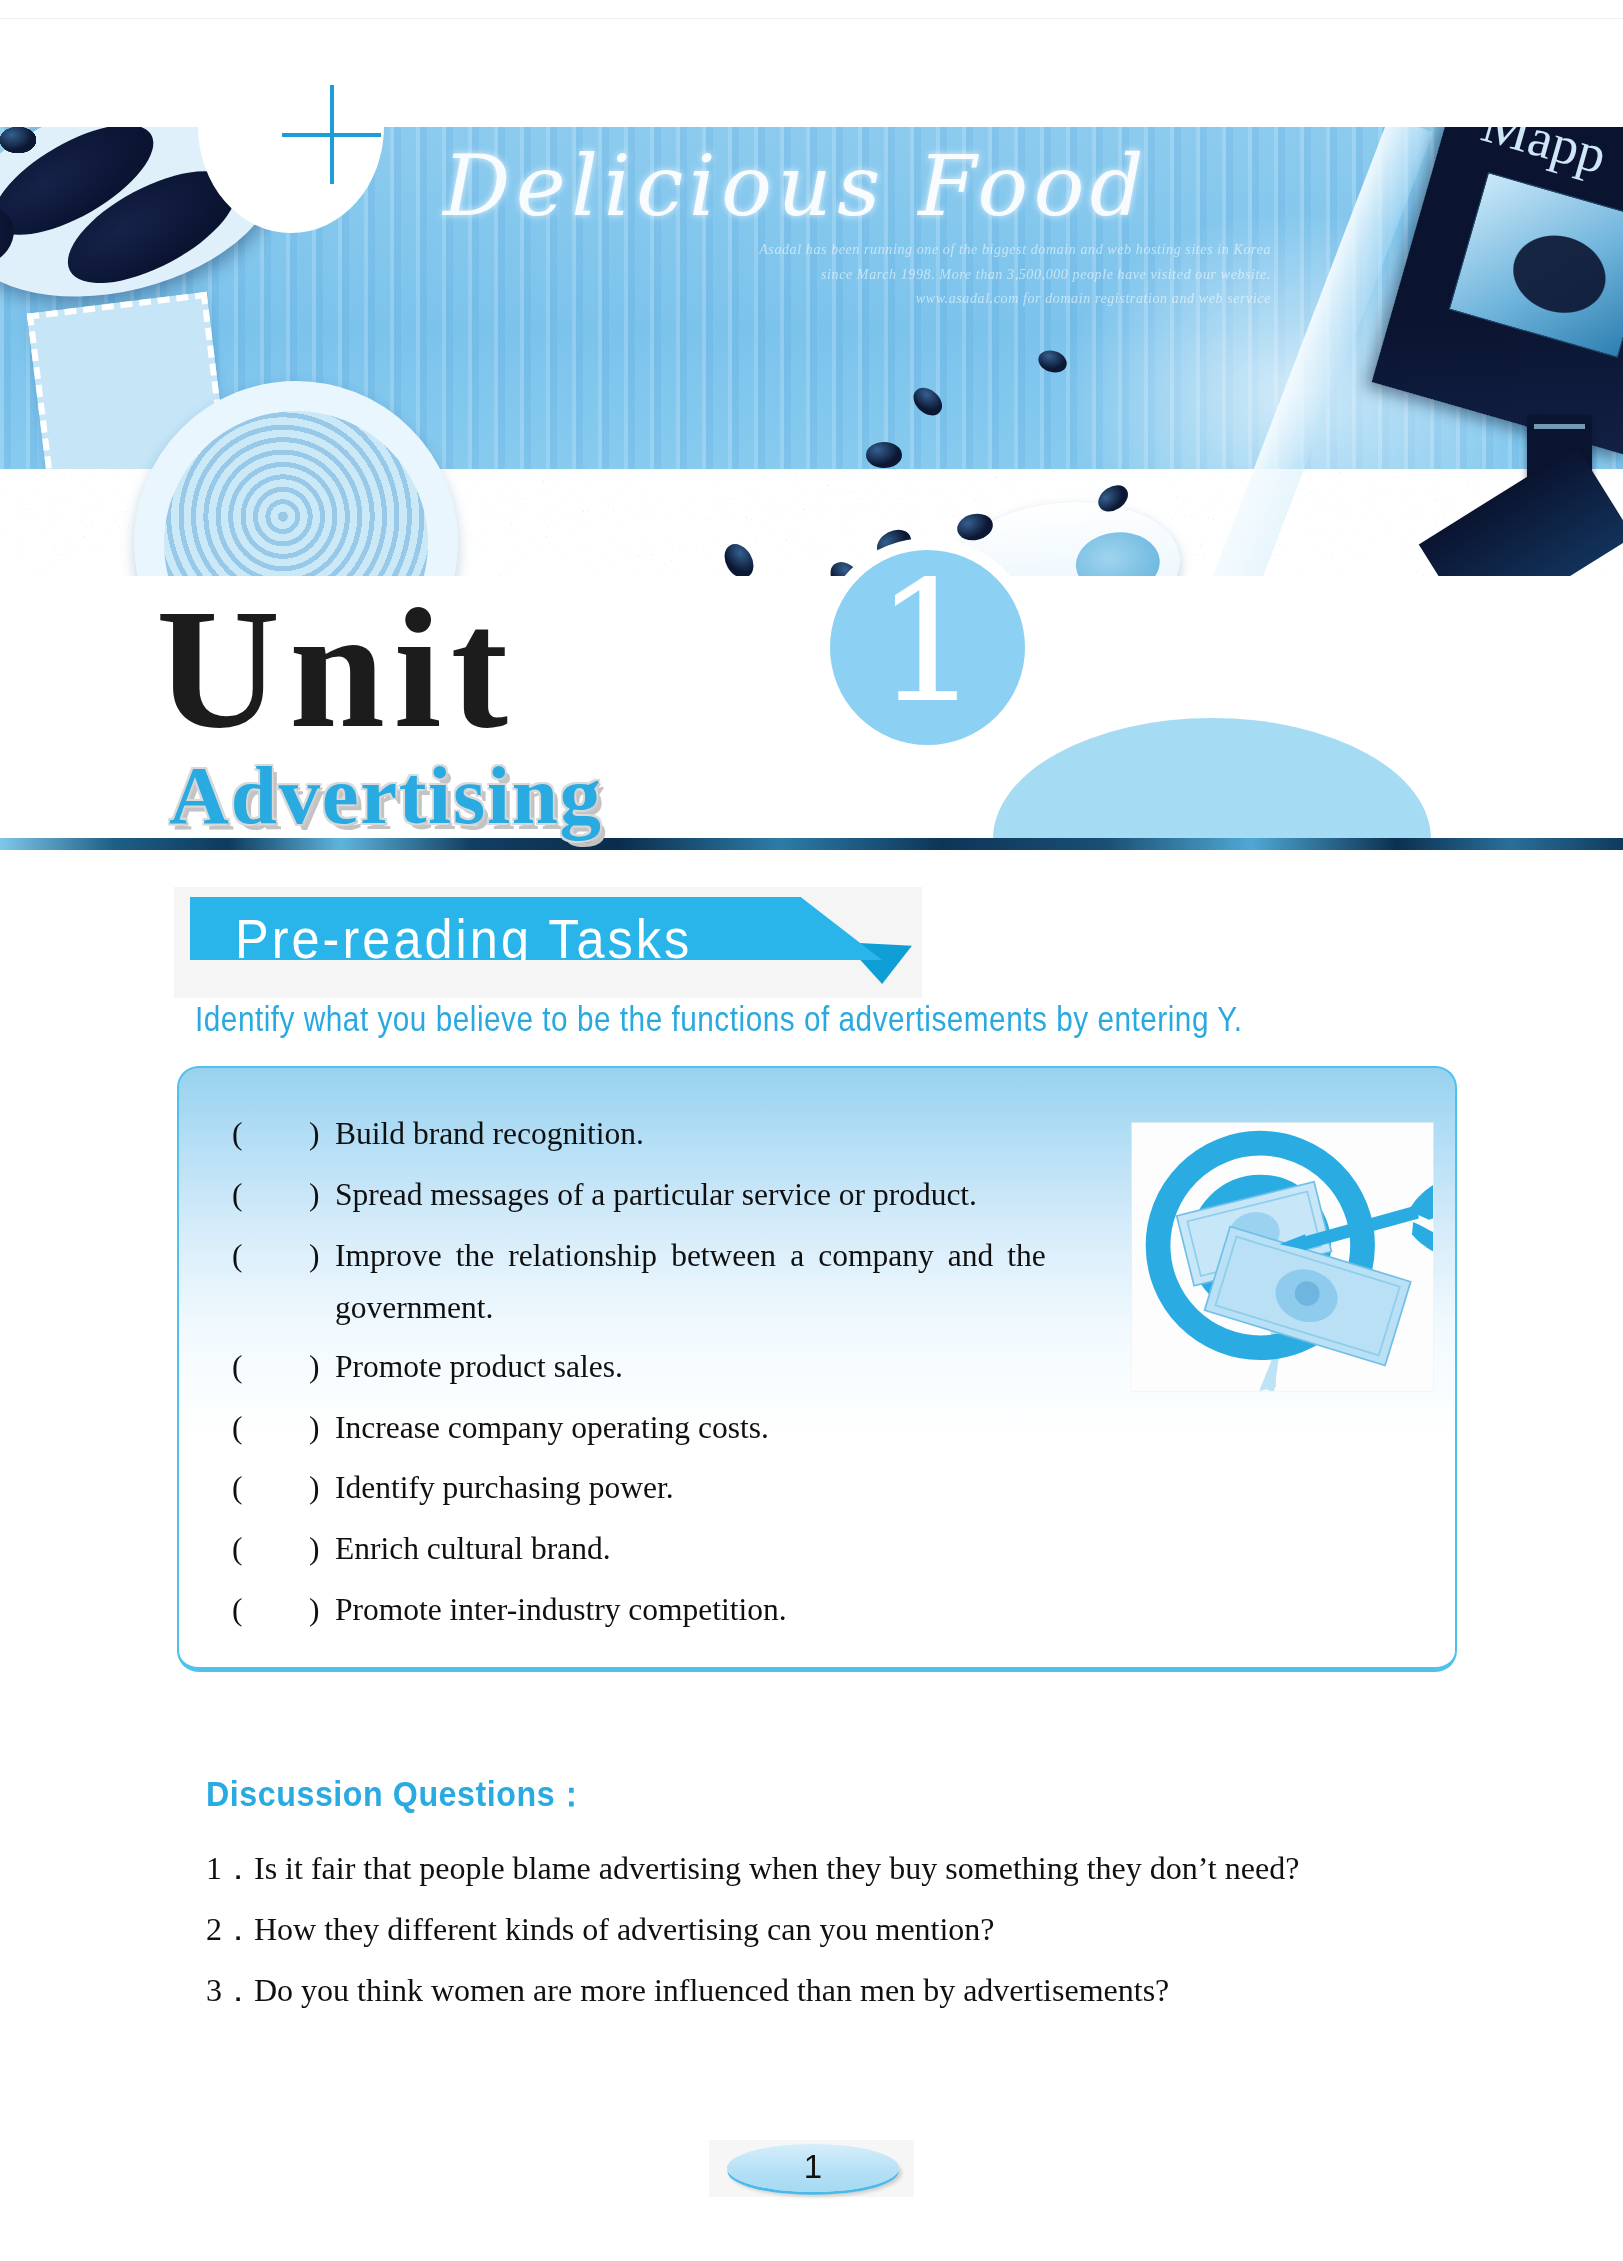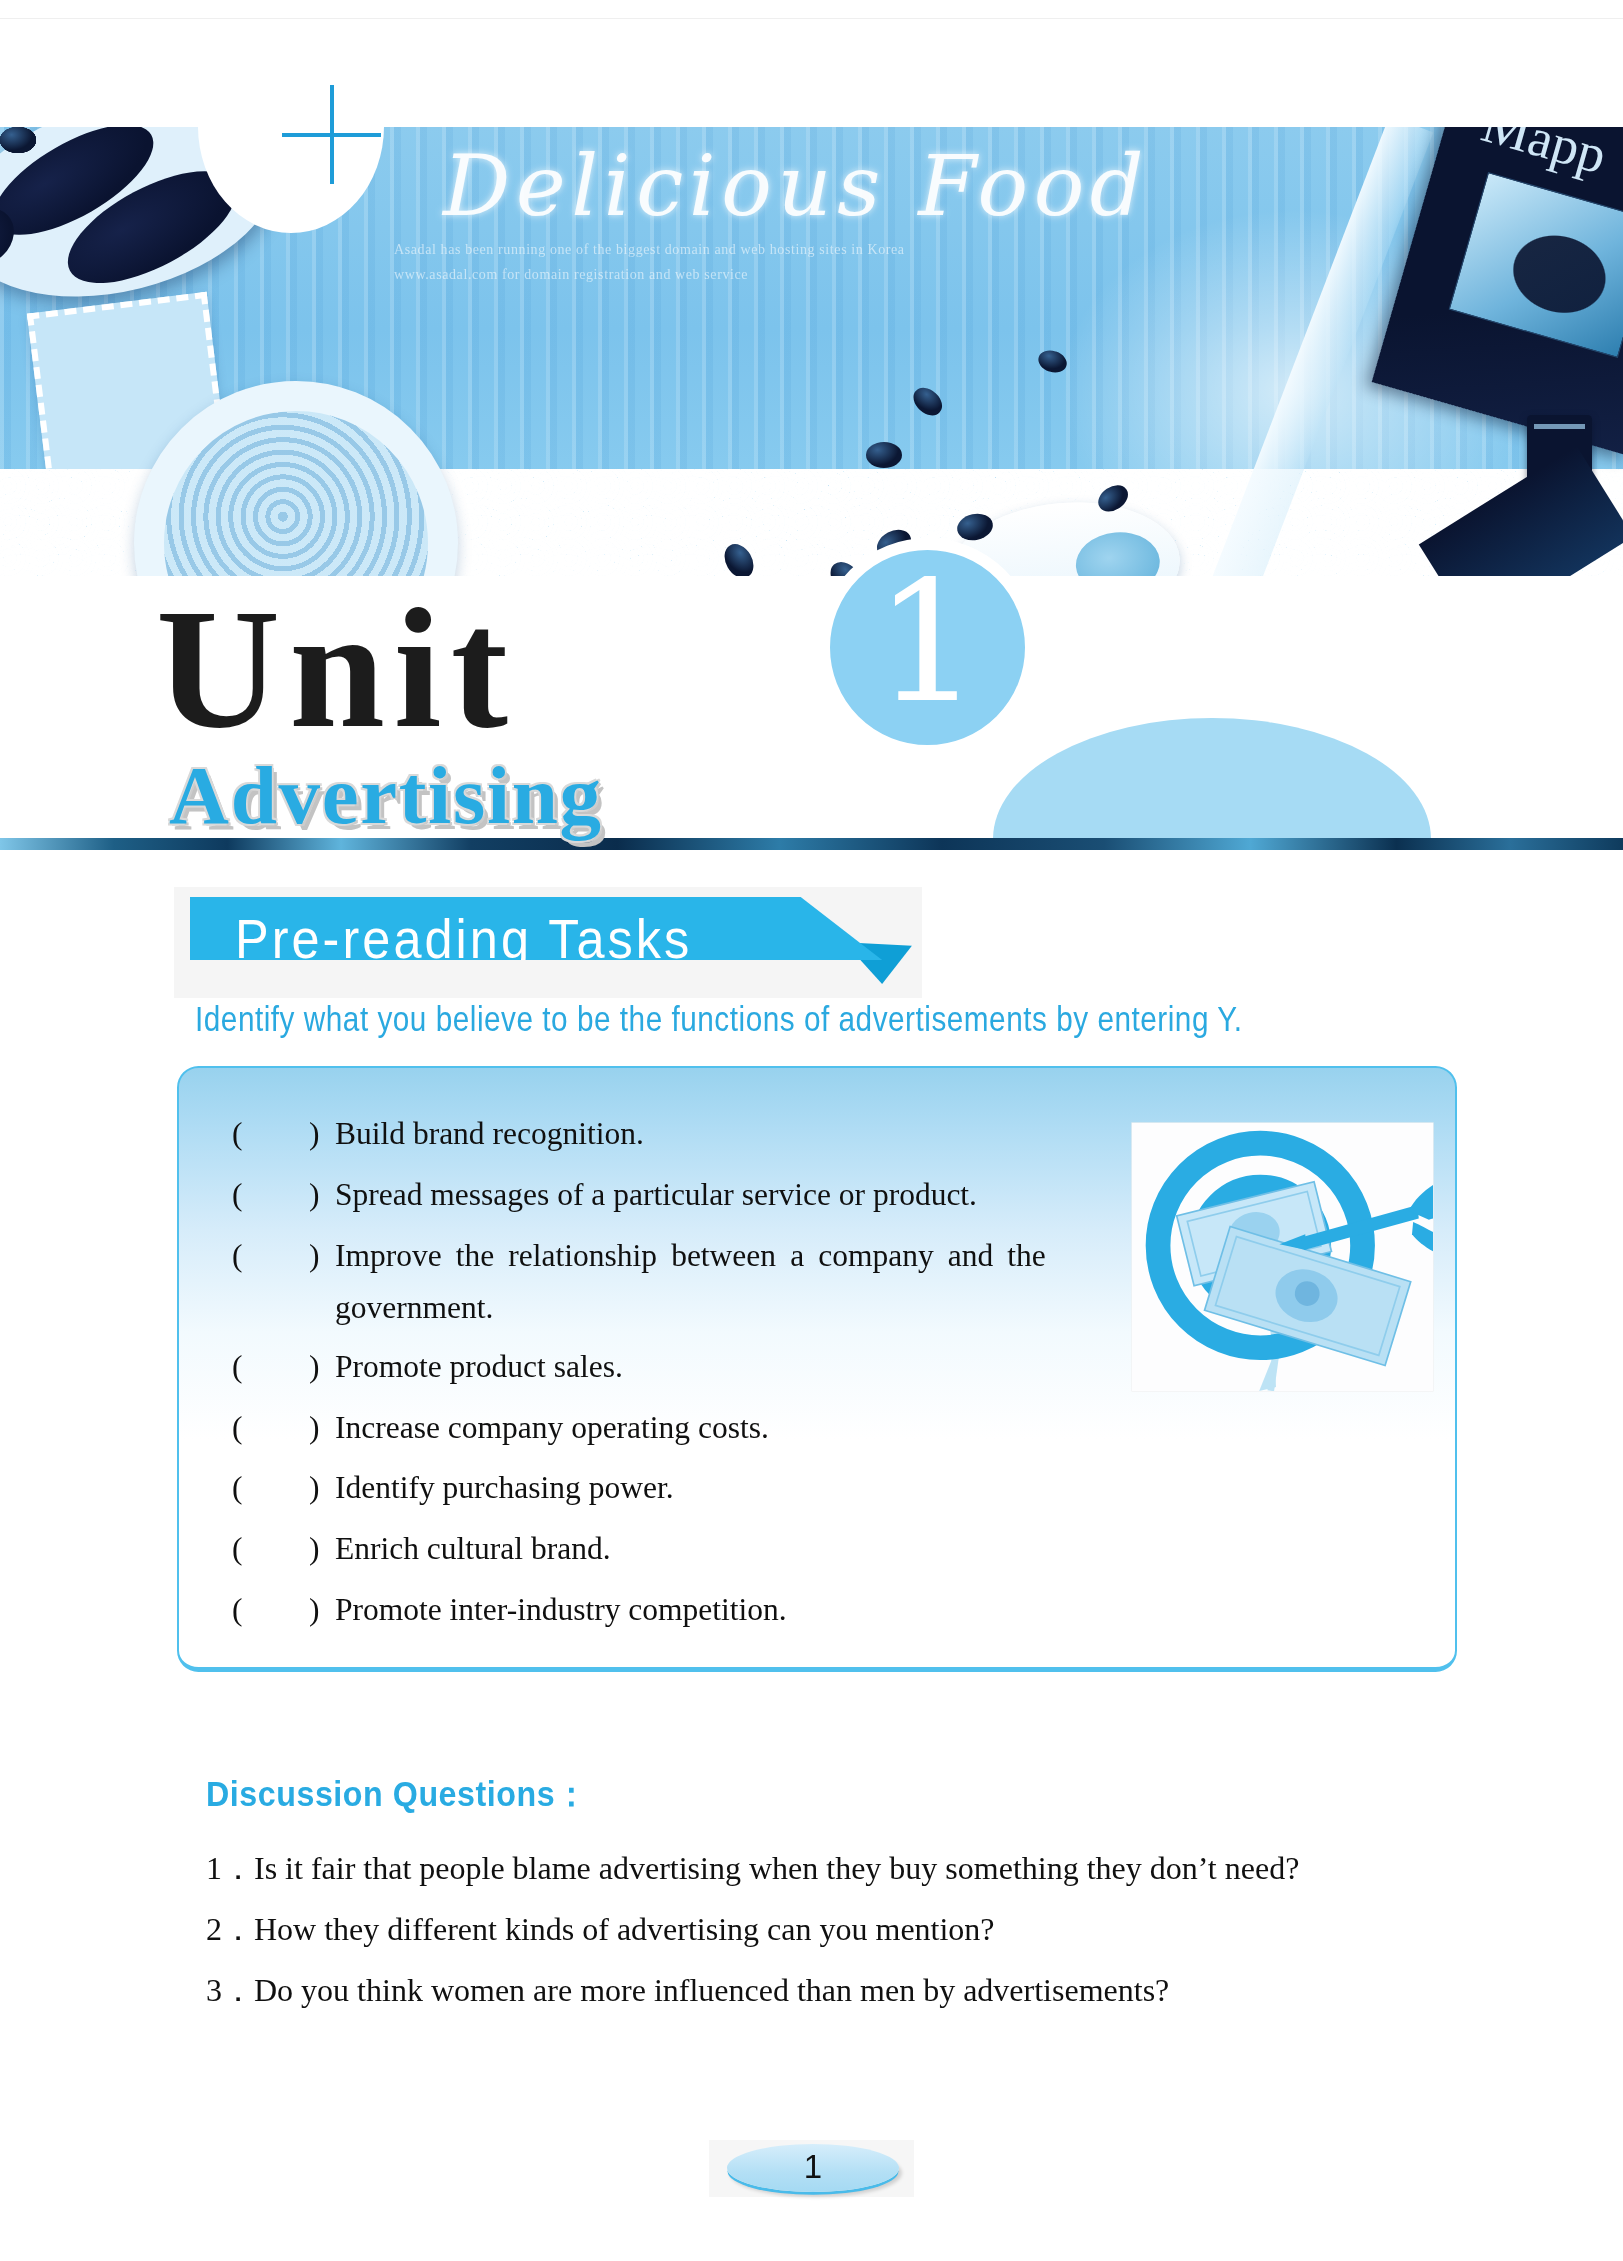--- a/index.html
+++ b/index.html
@@ -77,23 +77,23 @@
         border:1.7px solid #24486e;}
   .perfume{position:absolute;left:1527px;top:288px;width:65px;height:71px;border-radius:4.5px;
         background:#0a1430;box-shadow:0 3.4px 7.9px rgba(5,15,40,.5);}
   .perfume .label{position:absolute;left:6.7px;top:9px;width:51px;height:4.5px;background:#8fb9d8;opacity:.8;}
   .dark-book{position:absolute;left:1433px;top:360px;width:186px;height:107px;transform:rotate(-32deg);
         background:linear-gradient(180deg,#0a1430,#12325a);}
   .delicious{position:absolute;left:443px;top:6.7px;width:787px;color:#ffffff;
         font-family:"DejaVu Serif","Liberation Serif",serif;font-style:italic;
         font-size:84px;line-height:1.25;letter-spacing:5.6px;opacity:.95;
         text-shadow:0 0 7.9px rgba(255,255,255,.8);}
-  .watermark{position:absolute;left:394px;top:111px;width:877px;text-align:left;
+  .watermark{position:absolute;left:394px;top:111px;width:877px;text-align:right;
         color:rgba(255,255,255,.55);font-family:"Liberation Serif",serif;
-        font-size:14px;line-height:1.75;letter-spacing:0.6px;}
+        font-size:14px;line-height:1.75;letter-spacing:0.6px;font-style:italic;}
   .notch{position:absolute;left:198px;top:-107px;width:186px;height:213px;border-radius:50%;background:#ffffff;}
 
   
   .cross-v{left:330px;top:85px;width:3.9px;height:99px;background:#1e9cd8;}
   .cross-h{left:282px;top:133px;width:99px;height:3.9px;background:#1e9cd8;}
 
   
   .unit-title{left:156px;top:582px;font-size:172px;line-height:1;font-weight:bold;
         color:#1c1c1c;letter-spacing:9px;}
   .unit-circle{left:818px;top:538px;width:195px;height:195px;border-radius:50%;
@@ -198,20 +198,21 @@
       <div class="mag-photo"></div>
     </div>
     <div class="perfume">
       <div class="label"></div>
     </div>
     <div class="dark-book"></div>
 
     <div class="delicious">Delicious Food</div>
     <div class="watermark">
       <div>Asadal has been running one of the biggest domain and web hosting sites in Korea</div>
+      <div>since March 1998. More than 3,500,000 people have visited our website.</div>
       <div>www.asadal.com for domain registration and web service</div>
     </div>
 
     <div class="notch"></div>
   </div>
 
   <div class="abs cross-v"></div>
   <div class="abs cross-h"></div>
 
   <div class="abs unit-title">Unit</div>

